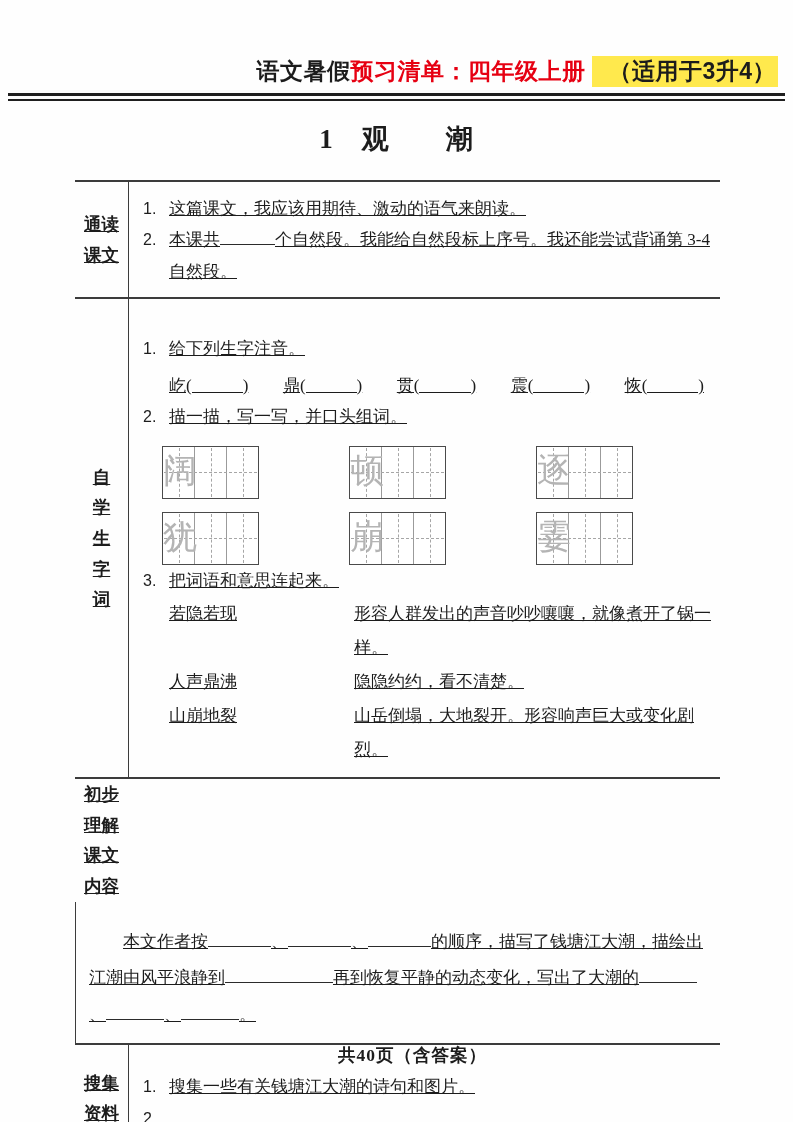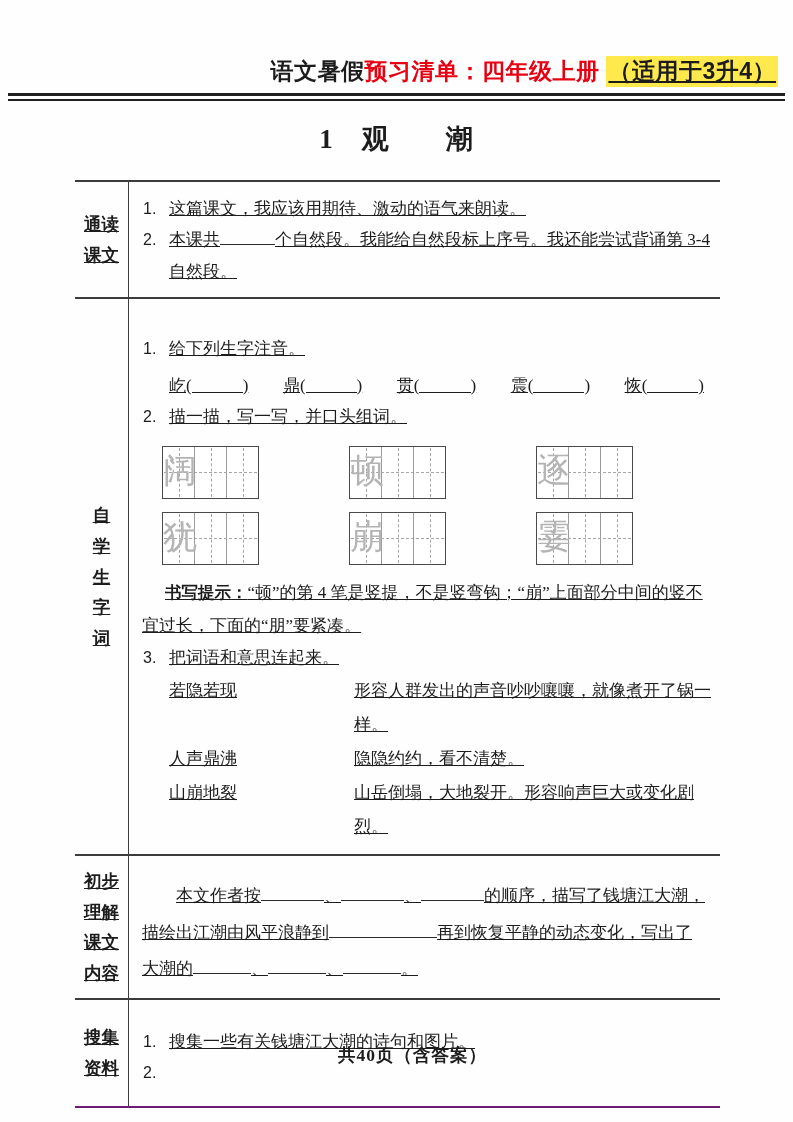--- a/index.html
+++ b/index.html
@@ -10,21 +10,21 @@
     font-family:"Liberation Serif","DejaVu Serif",serif;
     color:#1c1c1c;
   }
   
   .header {
     position:absolute; top:56px; right:15px;
     font-family:"Liberation Sans","DejaVu Sans",sans-serif;
     font-weight:bold; font-size:23px; letter-spacing:0.5px; white-space:nowrap;
   }
   .header .red  { color:var(--red,#e60012); }
-  .header .hl   { background:var(--highlight,#ffe94d); padding:2px 2px 3px 2px;text-decoration:underline; }
+  .header .hl   { background:var(--highlight,#ffe94d); padding:2px 2px 3px 16px; }
   .rule {
     position:absolute; top:93px; left:8px; right:8px; height:8px;
     border-top:3px solid #1f1f1f; border-bottom:2px solid #1f1f1f;
   }
   
   .title {
     position:absolute; top:121px; left:0; width:100%;
     text-align:center; font-size:27px; font-weight:bold; letter-spacing:1px;
   }
   
@@ -40,21 +40,21 @@
     font-family:"Liberation Sans","DejaVu Sans",sans-serif;
     font-weight:bold; font-size:17.5px; line-height:1.75;
   }
   .tcell {
     flex:1; border-left:1.5px solid #3c3c3c;
     font-size:17px; line-height:1.85; padding:11px 8px 10px 13px;
   }
   .row-tongdu { min-height:108px; }
   .row-zixue  { min-height:475px; }
   .row-zixue .tcell { padding-top:34px; }
-  .row-chubu  { min-height:142px; }
+  .row-chubu  { min-height:142px;flex-direction:column; }
   .row-chubu .tcell { padding-top:22px; padding-right:12px; }
   .row-souji  { min-height:108px; }
   .row-souji .tcell { padding-top:26px; }
   
   .item { position:relative; padding-left:27px; }
   .item .num {
     position:absolute; left:1px; top:1px;
     font-family:"Liberation Sans","DejaVu Sans",sans-serif; font-size:16px;
   }
   
@@ -199,23 +199,20 @@
           </div>
           <div class="charbox">
             <div class="ccell">
                 <span class="trace">霎</span>
               </div>
             <div class="ccell"></div>
             <div class="ccell"></div>
           </div>
         </div>
 
-        <div class="tip">
-          <span class="tiplabel">书写提示：</span><span>“顿”的第 4 笔是竖提，不是竖弯钩；“崩”上面部分中间的竖不宜过长，下面的“朋”要紧凑。</span>
-        </div>
 
         <div class="item">
           <span class="num">3.</span>
           <span>把词语和意思连起来。</span>
           <div class="match">
             <div class="match-row">
               <span class="match-word">若隐若现</span>
               <span class="match-meaning">形容人群发出的声音吵吵嚷嚷，就像煮开了锅一样。</span>
             </div>
             <div class="match-row">

